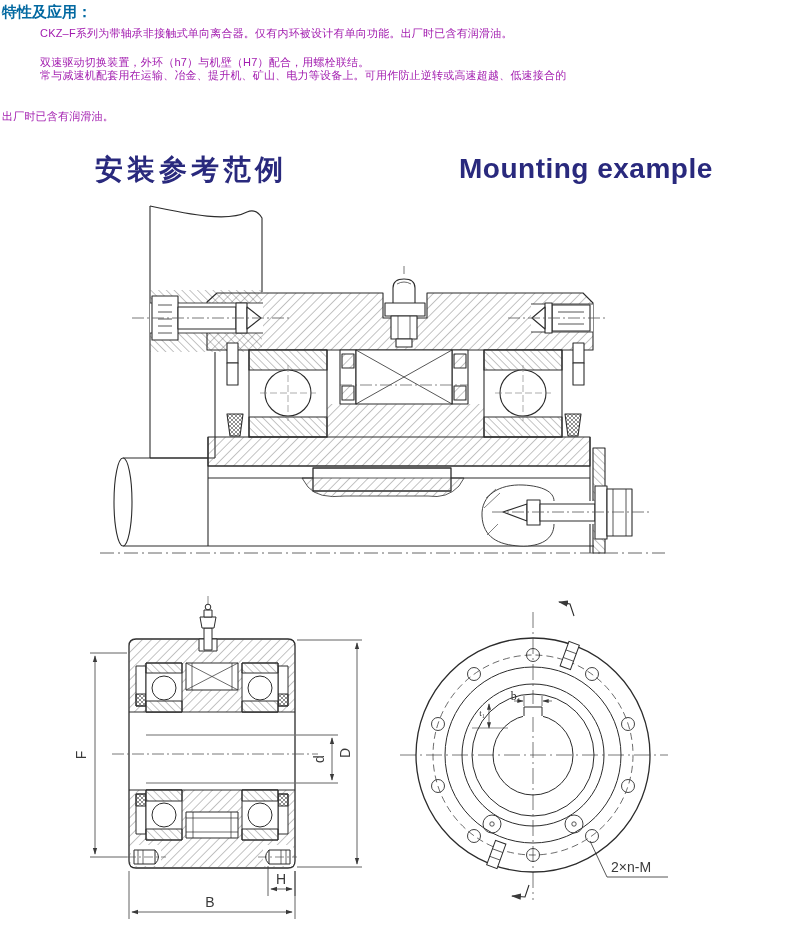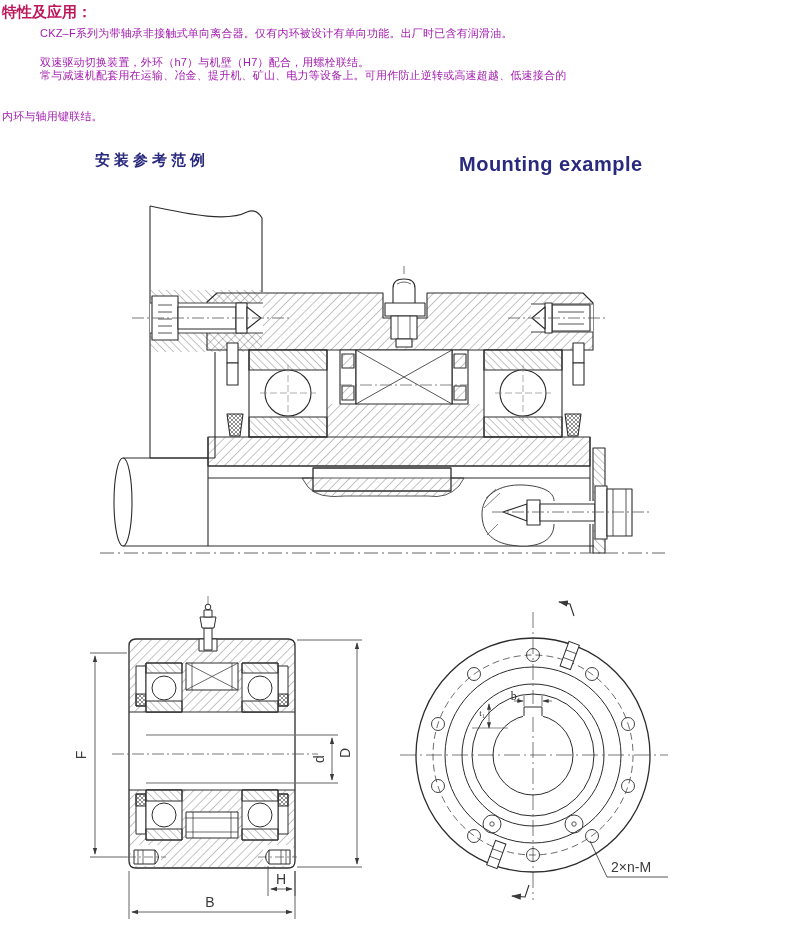--- a/index.html
+++ b/index.html
@@ -1,39 +1,39 @@
 <!DOCTYPE html>
 <html><head>
 <meta charset="utf-8">
 <style>
   html,body{margin:0;padding:0;}
   body{width:800px;height:926px;background:#fff;position:relative;overflow:hidden;
        font-family:"Liberation Sans","DejaVu Sans",sans-serif;}
-  .sec-title{position:absolute;left:2px;top:3px;font-size:15px;font-weight:700;color:#be185d;}
+  .sec-title{position:absolute;left:2px;top:3px;font-size:15px;font-weight:700;color:#0369a1;}
   .para{position:absolute;font-size:11px;color:#a21caf;white-space:nowrap;letter-spacing:0.2px;}
   #p1{left:40px;top:26px}
   #p2{left:40px;top:55px}
   #p3{left:40px;top:68px}
   #p4{left:2px;top:109px}
-  .head-zh{position:absolute;left:95px;top:151px;font-size:15px;font-weight:700;color:#29297d;letter-spacing:4px;text-align:right;}
-  .head-en{position:absolute;left:459px;top:153px;font-size:20px;font-weight:700;color:#29297d;letter-spacing:0.5px;}
+  .head-zh{position:absolute;left:95px;top:151px;font-size:28px;font-weight:700;color:#29297d;letter-spacing:4px;text-align:right;}
+  .head-en{position:absolute;left:459px;top:153px;font-size:28px;font-weight:700;color:#29297d;letter-spacing:0.5px;}
   svg.draw{position:absolute;left:0;top:185px;}
   .dimtxt{font-family:"Liberation Sans","DejaVu Sans",sans-serif;font-size:14px;fill:#3a3a3a;}
   .keytxt{font-family:"Liberation Serif","DejaVu Serif",serif;fill:#2c2c2c;}
 </style>
 </head>
 <body>
 
 <div>
 
   <div class="sec-title">特性及应用：</div>
   <div class="para" id="p1">CKZ–F系列为带轴承非接触式单向离合器。仅有内环被设计有单向功能。出厂时已含有润滑油。</div>
   <div class="para" id="p2">双速驱动切换装置，外环（h7）与机壁（H7）配合，用螺栓联结。</div>
   <div class="para" id="p3">常与减速机配套用在运输、冶金、提升机、矿山、电力等设备上。可用作防止逆转或高速超越、低速接合的</div>
-  <div class="para" id="p4">内环与轴用键联结。</div>
+  <div class="para" id="p4">出厂时已含有润滑油。</div>
 
   <div class="head-zh">安装参考范例</div>
   <div class="head-en">Mounting example</div>
 
   <svg class="draw" width="800" height="741" viewBox="0 185 800 741">
     <defs>
       <pattern id="h45" width="6.5" height="6.5" patternUnits="userSpaceOnUse" patternTransform="rotate(45)">
         <line x1="0" y1="0" x2="0" y2="6.5" stroke="#555" stroke-width="0.7"></line>
       </pattern>
       <pattern id="h135" width="5.5" height="5.5" patternUnits="userSpaceOnUse" patternTransform="rotate(-45)">

